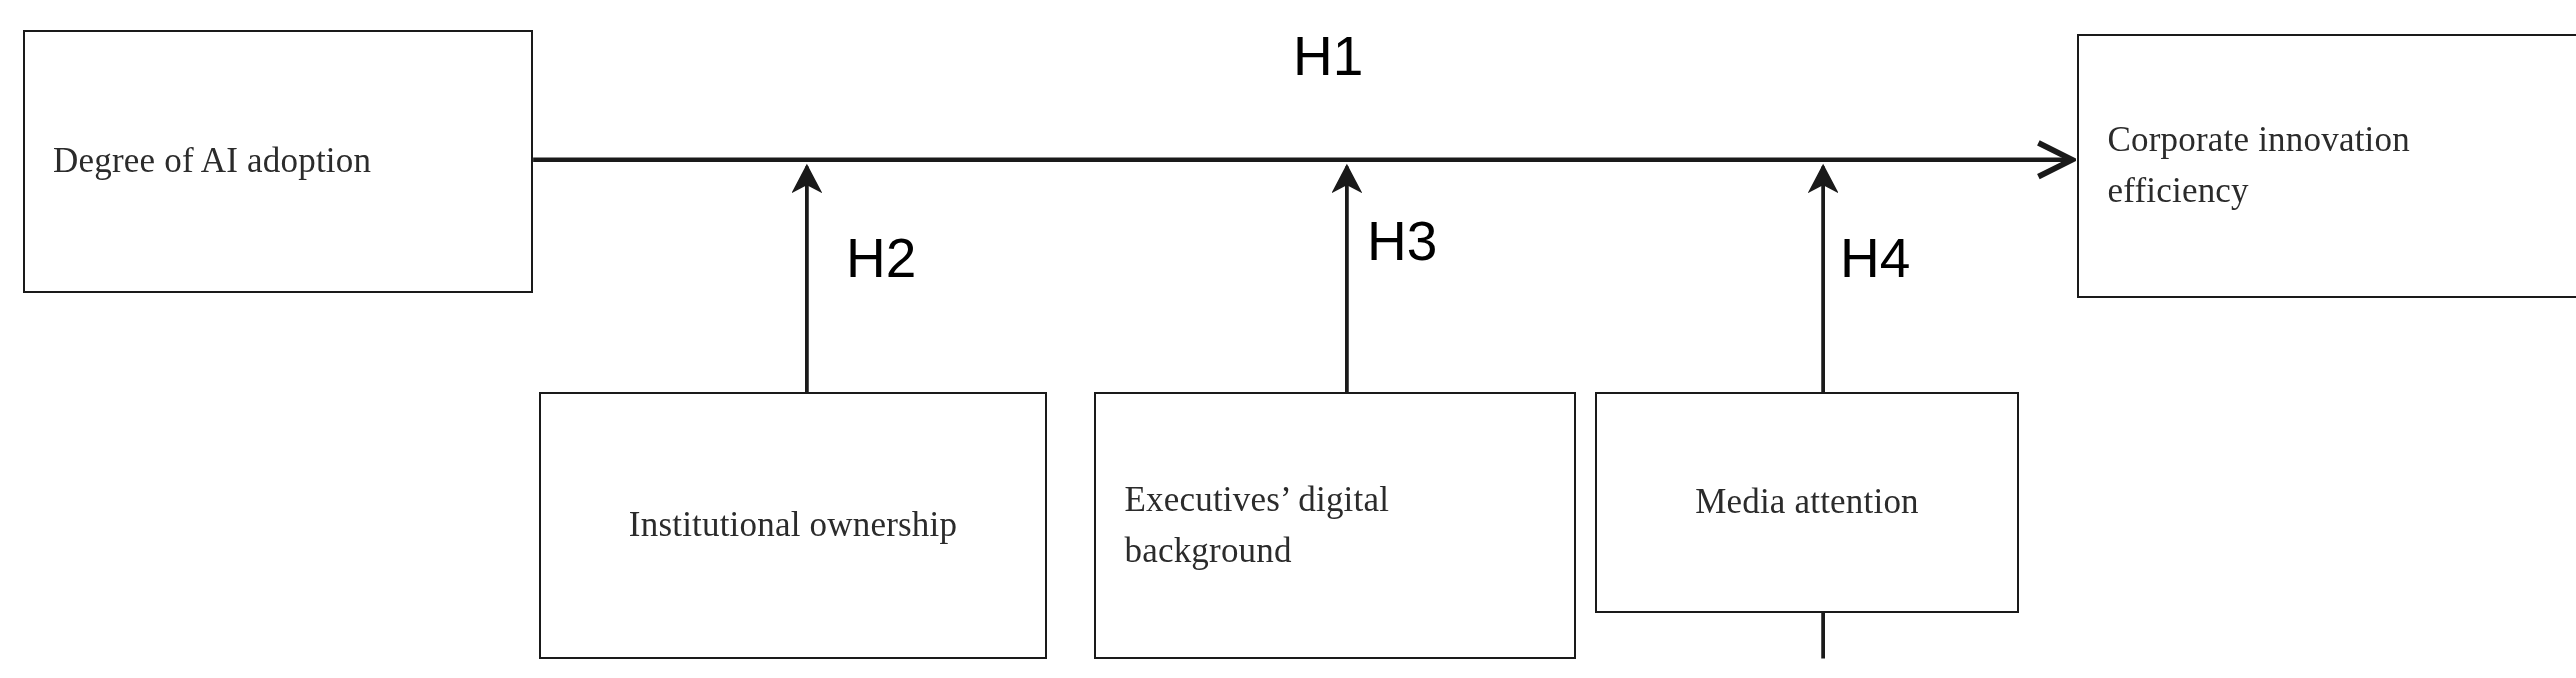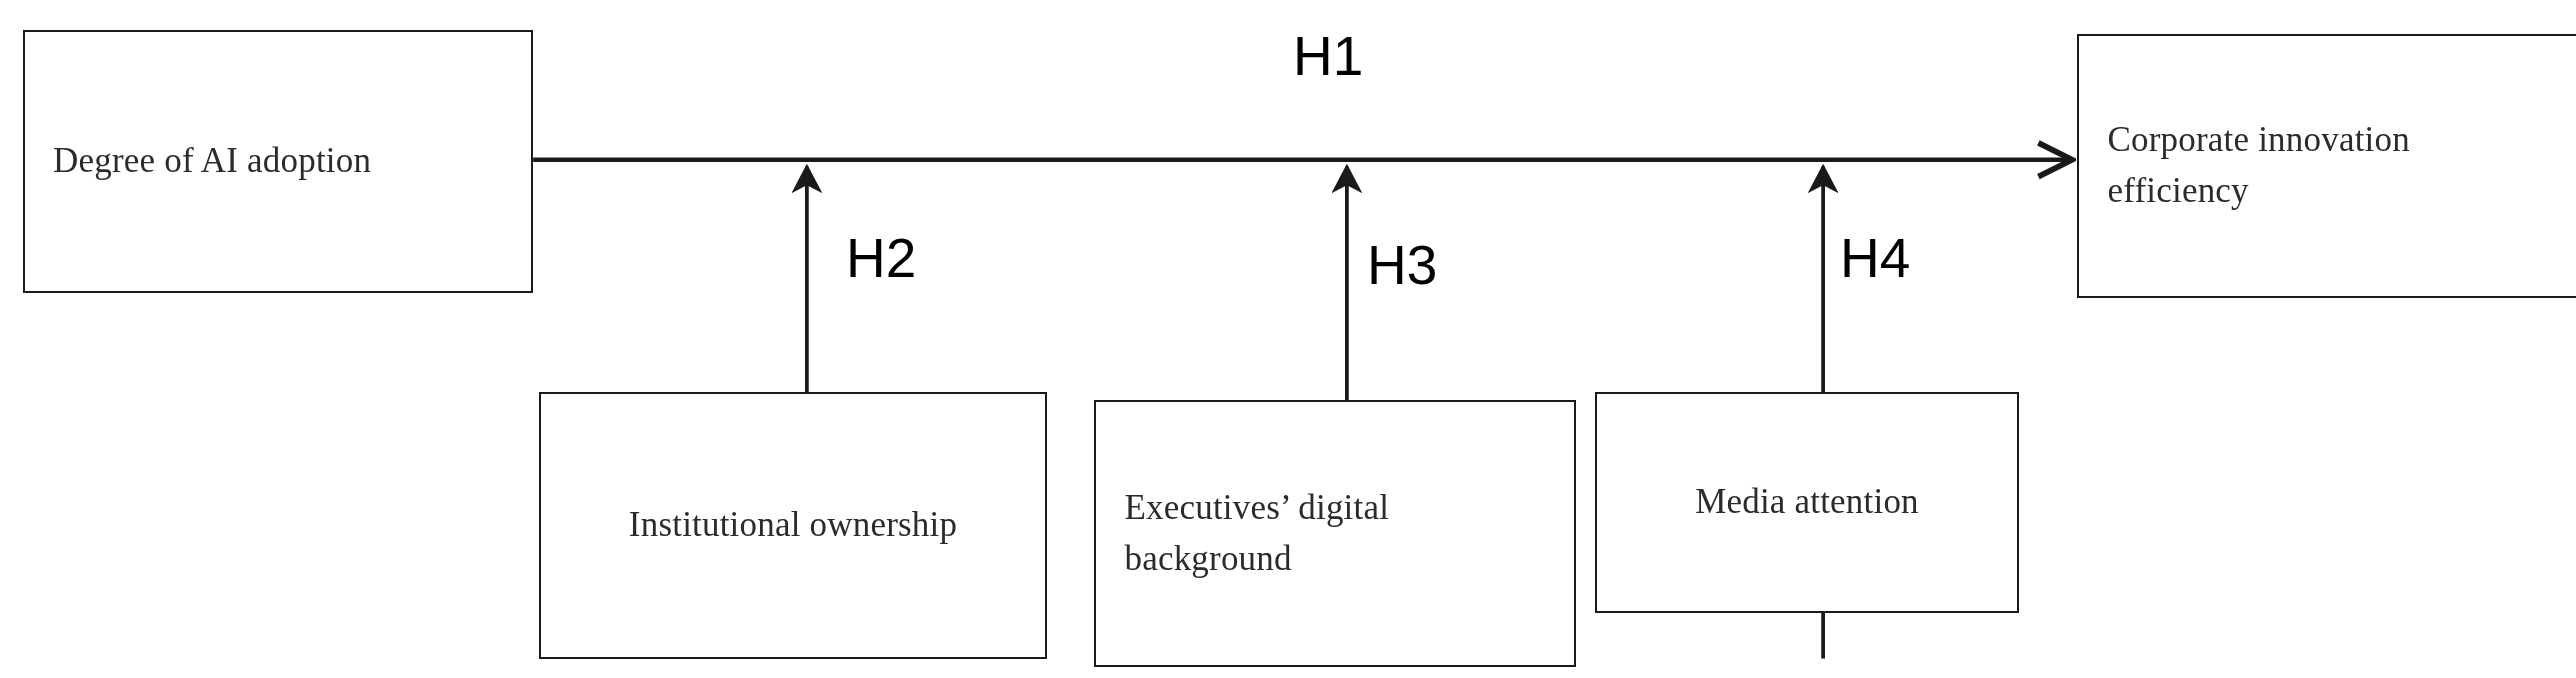--- a/index.html
+++ b/index.html
@@ -91,28 +91,28 @@
 
   <div class="node-box" style="left:2077px; top:34px; width:509px; height:264px;">
     <div class="node-label left">Corporate innovation
 efficiency</div>
   </div>
 
   <div class="node-box" style="left:539px; top:392px; width:508px; height:267px;">
     <div class="node-label center">Institutional ownership</div>
   </div>
 
-  <div class="node-box" style="left:1094px; top:400px; width:482px; height:267px;">
+  <div class="node-box" style="left:1094px; top:392px; width:482px; height:267px;">
     <div class="node-label left">Executives’ digital
 background</div>
   </div>
 
   <div class="node-box" style="left:1595px; top:392px; width:424px; height:221px;">
     <div class="node-label center">Media attention</div>
   </div>
 
   <div class="hyp-label" style="left:1293px; top:28.5px;">H1</div>
   <div class="hyp-label" style="left:825px; top:231px;margin-left:21px;">H2</div>
-  <div class="hyp-label" style="left:1367px; top:238px;">H3</div>
+  <div class="hyp-label" style="left:1367px; top:214px;">H3</div>
   <div class="hyp-label" style="left:1840px; top:231px;">H4</div>
 
 </div>
 
 
 </body></html>

